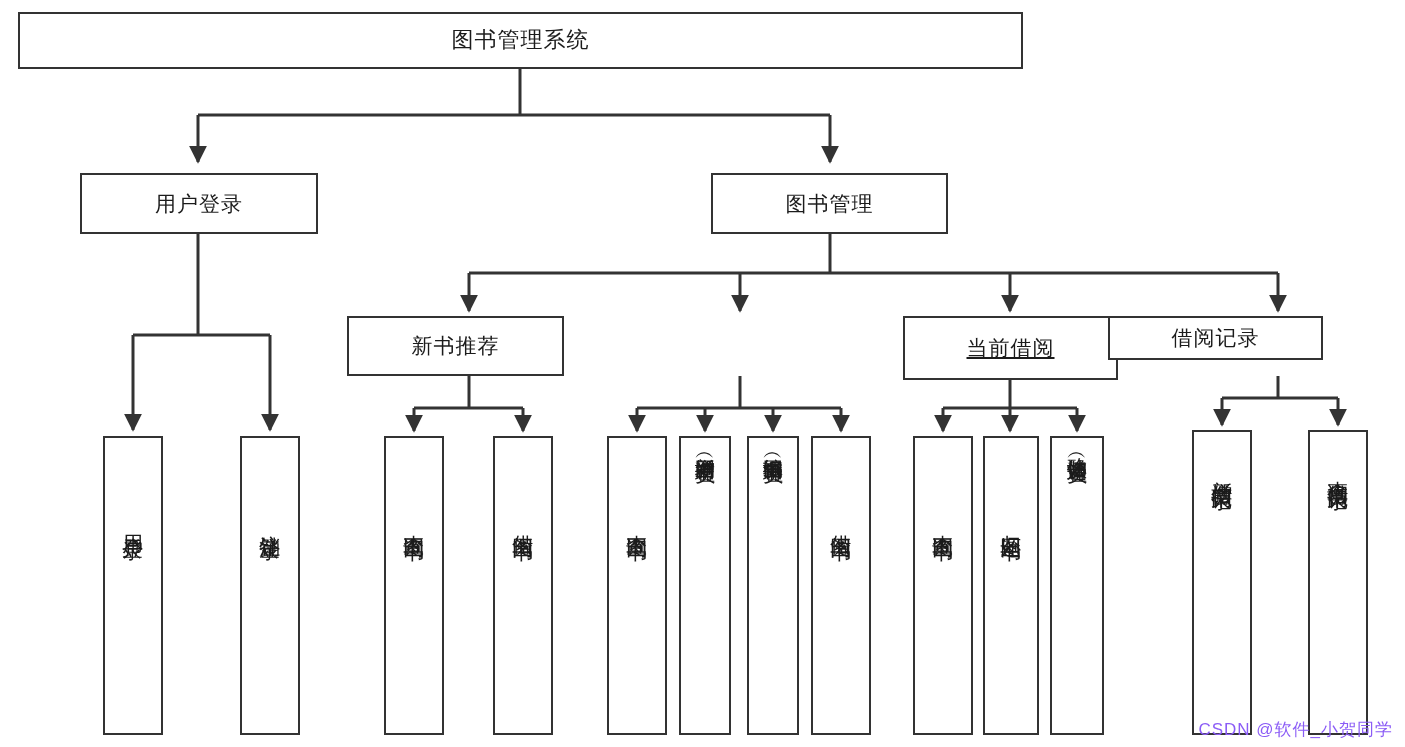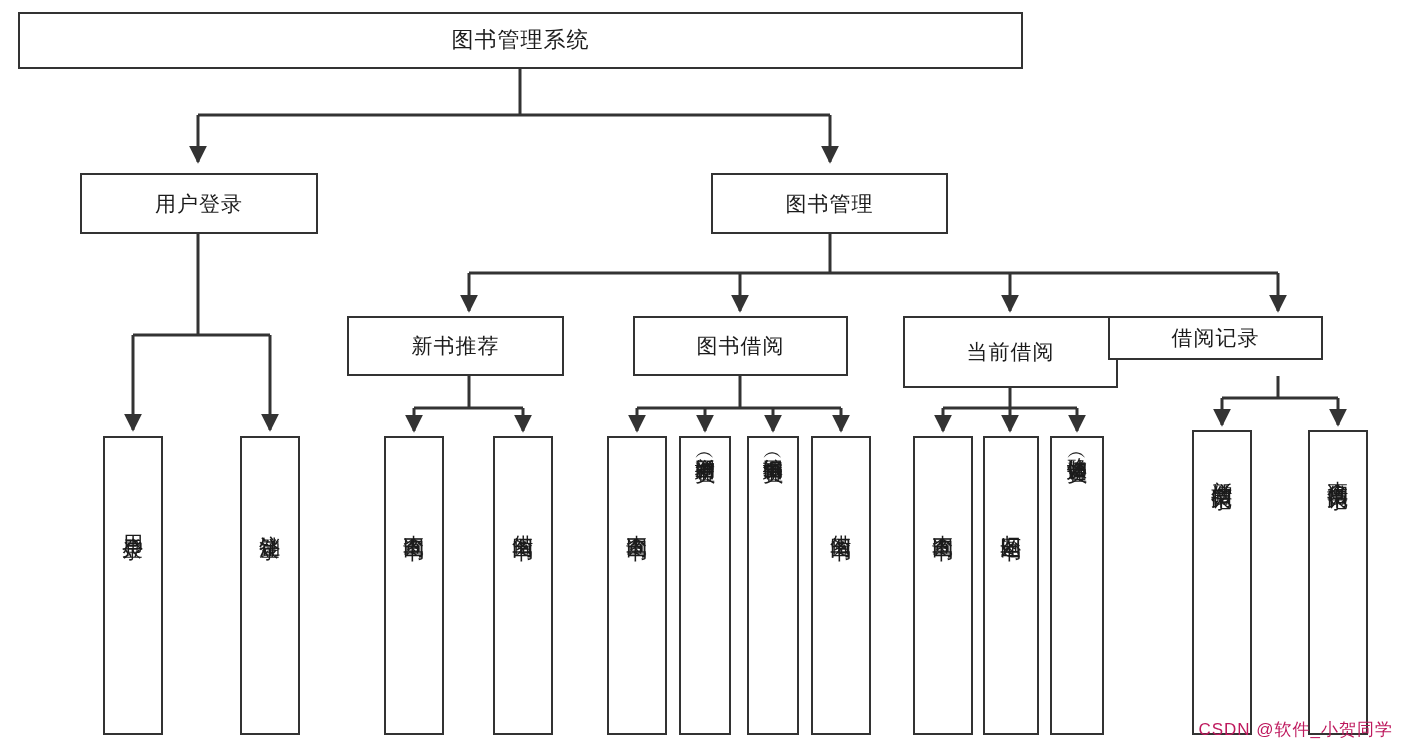--- a/index.html
+++ b/index.html
@@ -61,21 +61,21 @@
   .vert.tight .vlabel {
     font-size: 20px;
     line-height: 1.26;
     letter-spacing: 1px;
   }
   .watermark {
     position: absolute;
     right: 12px;
     bottom: 6px;
     font-size: 17px;
-    color: #be185d;
+    color: #8b5cf6;
     letter-spacing: 1px;
     z-index: 3;
     white-space: nowrap;
   }
 </style>
 </head>
 <body>
 
 <div id="canvas">
 
@@ -136,24 +136,21 @@
   <div class="node horiz" style="left:80px; top:173px; width:238px; height:61px;">
     <span>用户登录</span>
   </div>
   <div class="node horiz" style="left:711px; top:173px; width:237px; height:61px;text-align:center;">
     <span>图书管理</span>
   </div>
 
   <div class="node horiz" style="left:347px; top:316px; width:217px; height:60px;">
     <span>新书推荐</span>
   </div>
-  <div class="node horiz" style="left:633px; top:316px; width:215px; height:60px;">
-    <span>图书借阅</span>
-  </div>
-  <div class="node horiz" style="left:903px; top:316px; width:215px; height:72px;">
+  <div class="node horiz" style="left:903px; top:316px; width:215px; height:64px;text-decoration:underline;">
     <span>当前借阅</span>
   </div>
   <div class="node horiz" style="left:1108px; top:316px; width:215px; height:44px;align-items:center;">
     <span>借阅记录</span>
   </div>
 
   <div class="node vert" style="left:103px; top:436px; width:60px; height:299px; padding-top:80px;">
     <span class="vlabel">用户登录</span>
   </div>
   <div class="node vert" style="left:240px; top:436px; width:60px; height:299px; padding-top:80px;">

